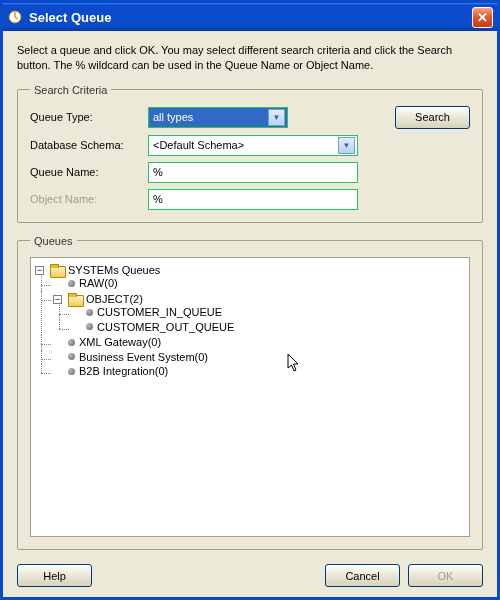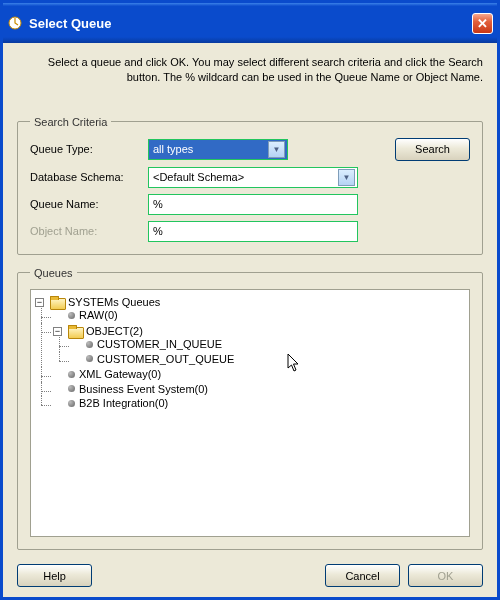--- a/index.html
+++ b/index.html
@@ -6,21 +6,21 @@
   html, body { margin: 0; padding: 0; font-family: "Tahoma", "Segoe UI", sans-serif; font-size: 11px; }
   body { background: #fff; }
   .window {
     width: 500px; height: 600px;
     border: 3px solid #0A4BCC;
     background: #ECE9D8;
     display: flex; flex-direction: column;
     position: relative;
   }
   .titlebar {
-    height: 40px;
+    height: 28px;
     background: linear-gradient(to bottom, #3A80E8 0%, #0A4BCC 8%, #0A4BCC 85%, #083a9e 100%);
     display: flex; align-items: center;
     padding: 0 4px;
     color: #fff;
     font-weight: bold;
     font-size: 13px;
   }
   .titlebar .app-icon {
     width: 16px; height: 16px; margin-right: 6px;
     display: inline-flex; align-items: center; justify-content: center;
@@ -33,21 +33,21 @@
     border-radius: 3px;
     display: flex; align-items: center; justify-content: center;
     color: #fff; font-weight: bold;
     cursor: pointer;
   }
   .client {
     flex: 1; padding: 12px 14px 10px 14px;
     display: flex; flex-direction: column;
     overflow: hidden;
   }
-  .instructions { color: #000; line-height: 1.4; margin-bottom: 24px; text-align: right; }
+  .instructions { color: #000; line-height: 1.4; margin-bottom: 4px; }
   fieldset {
     border: 1px solid #A0A090;
     border-radius: 2px;
     margin: 6px 0;
     padding: 10px 12px 12px 12px;
     background: #ECE9D8;
   }
   fieldset.queues { flex: 1; display: flex; flex-direction: row; min-height: 0; }
   legend { padding: 0 4px; color: #333; }
   .criteria-grid {

